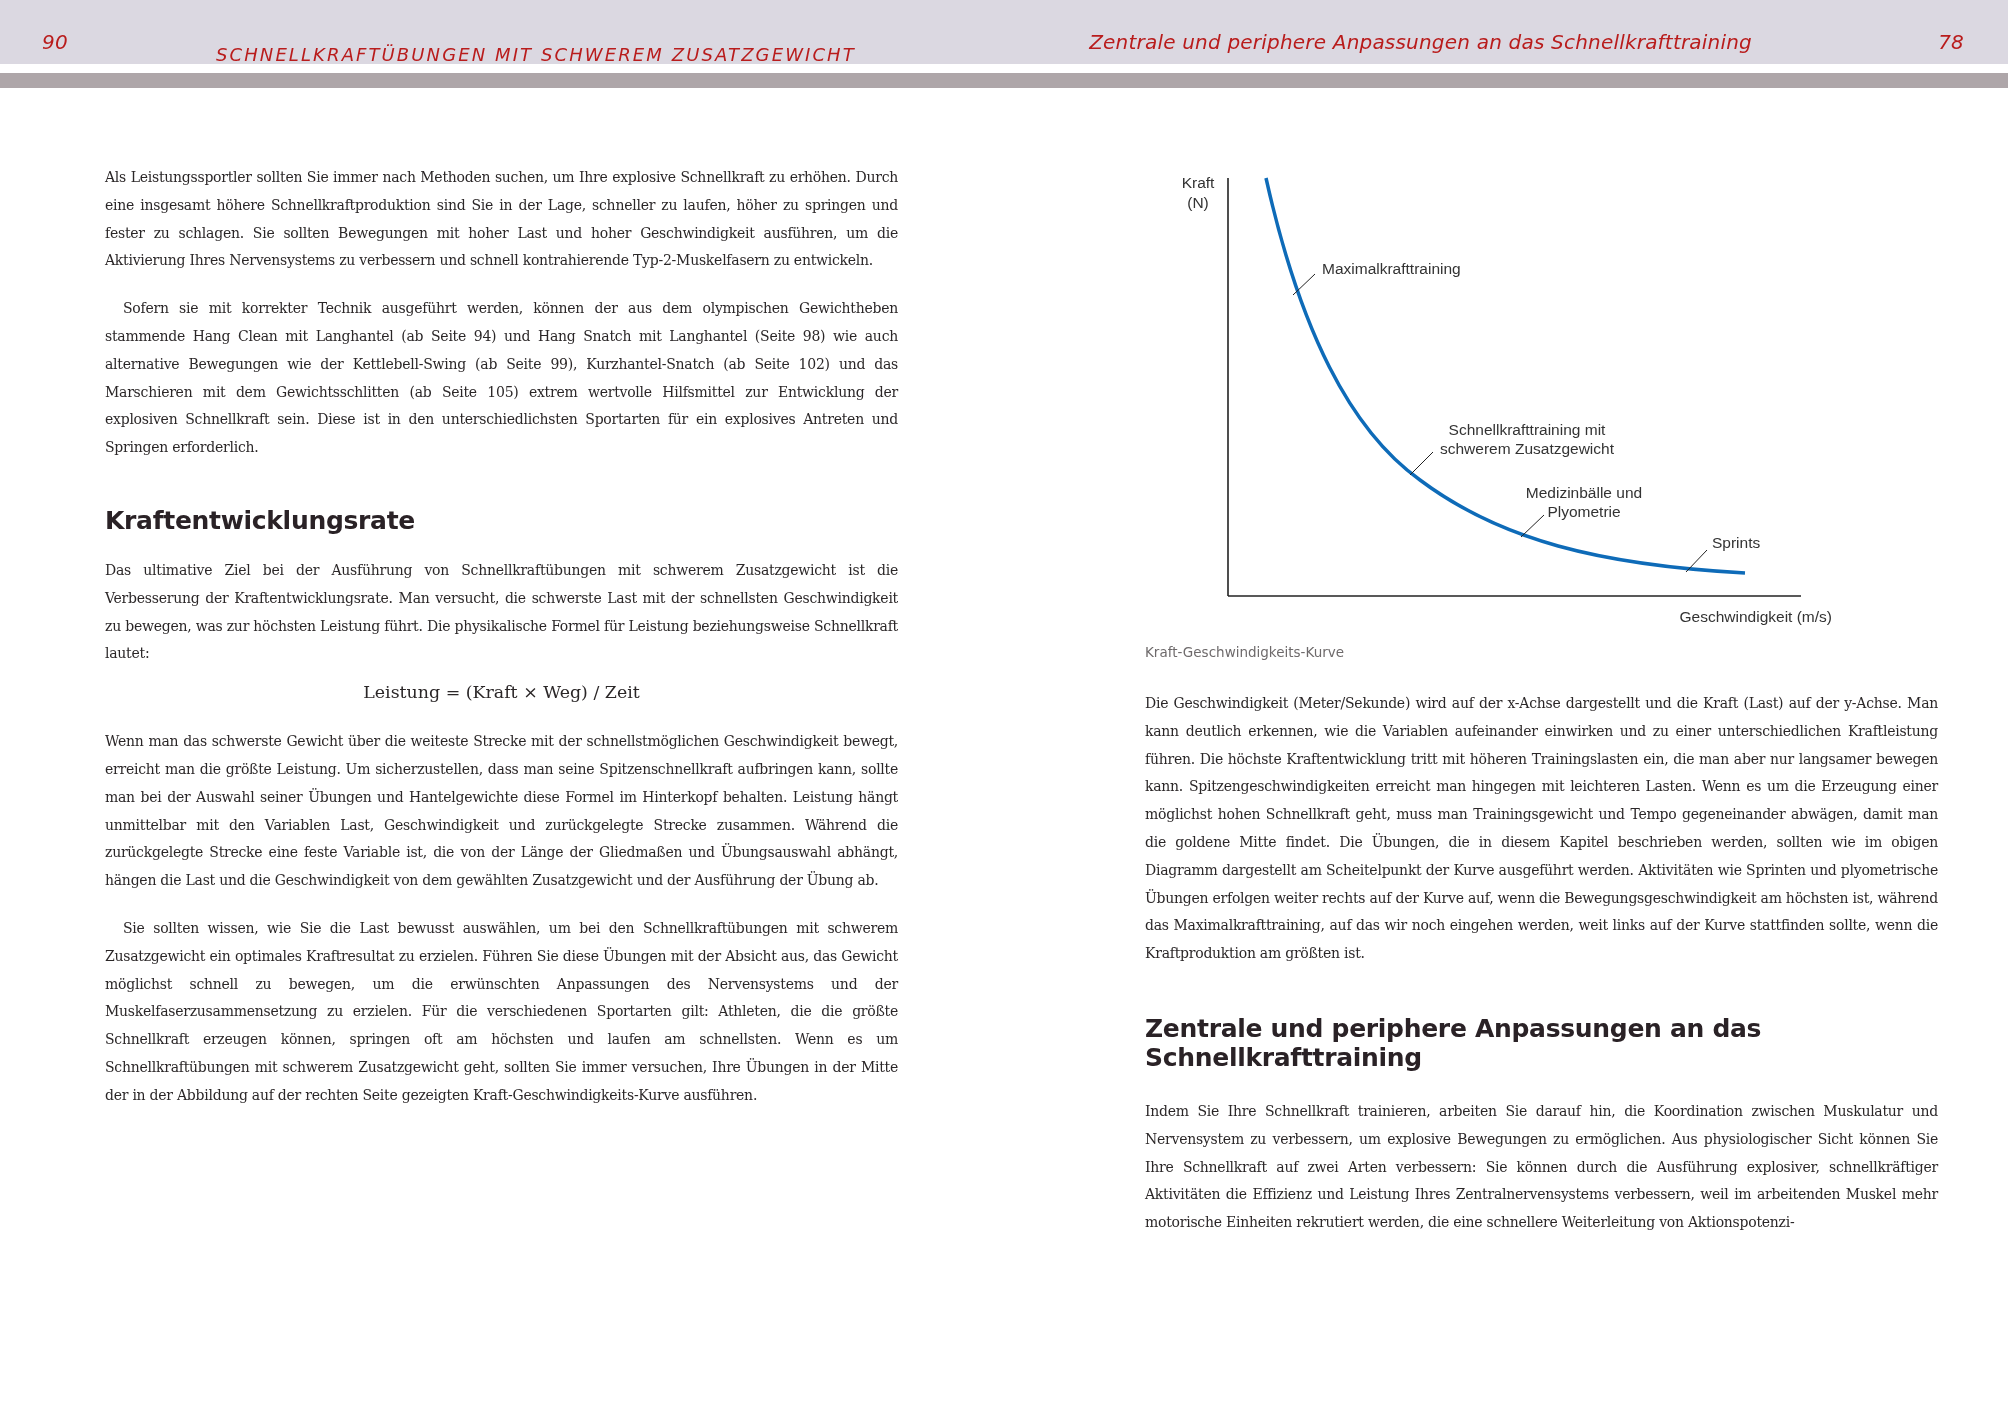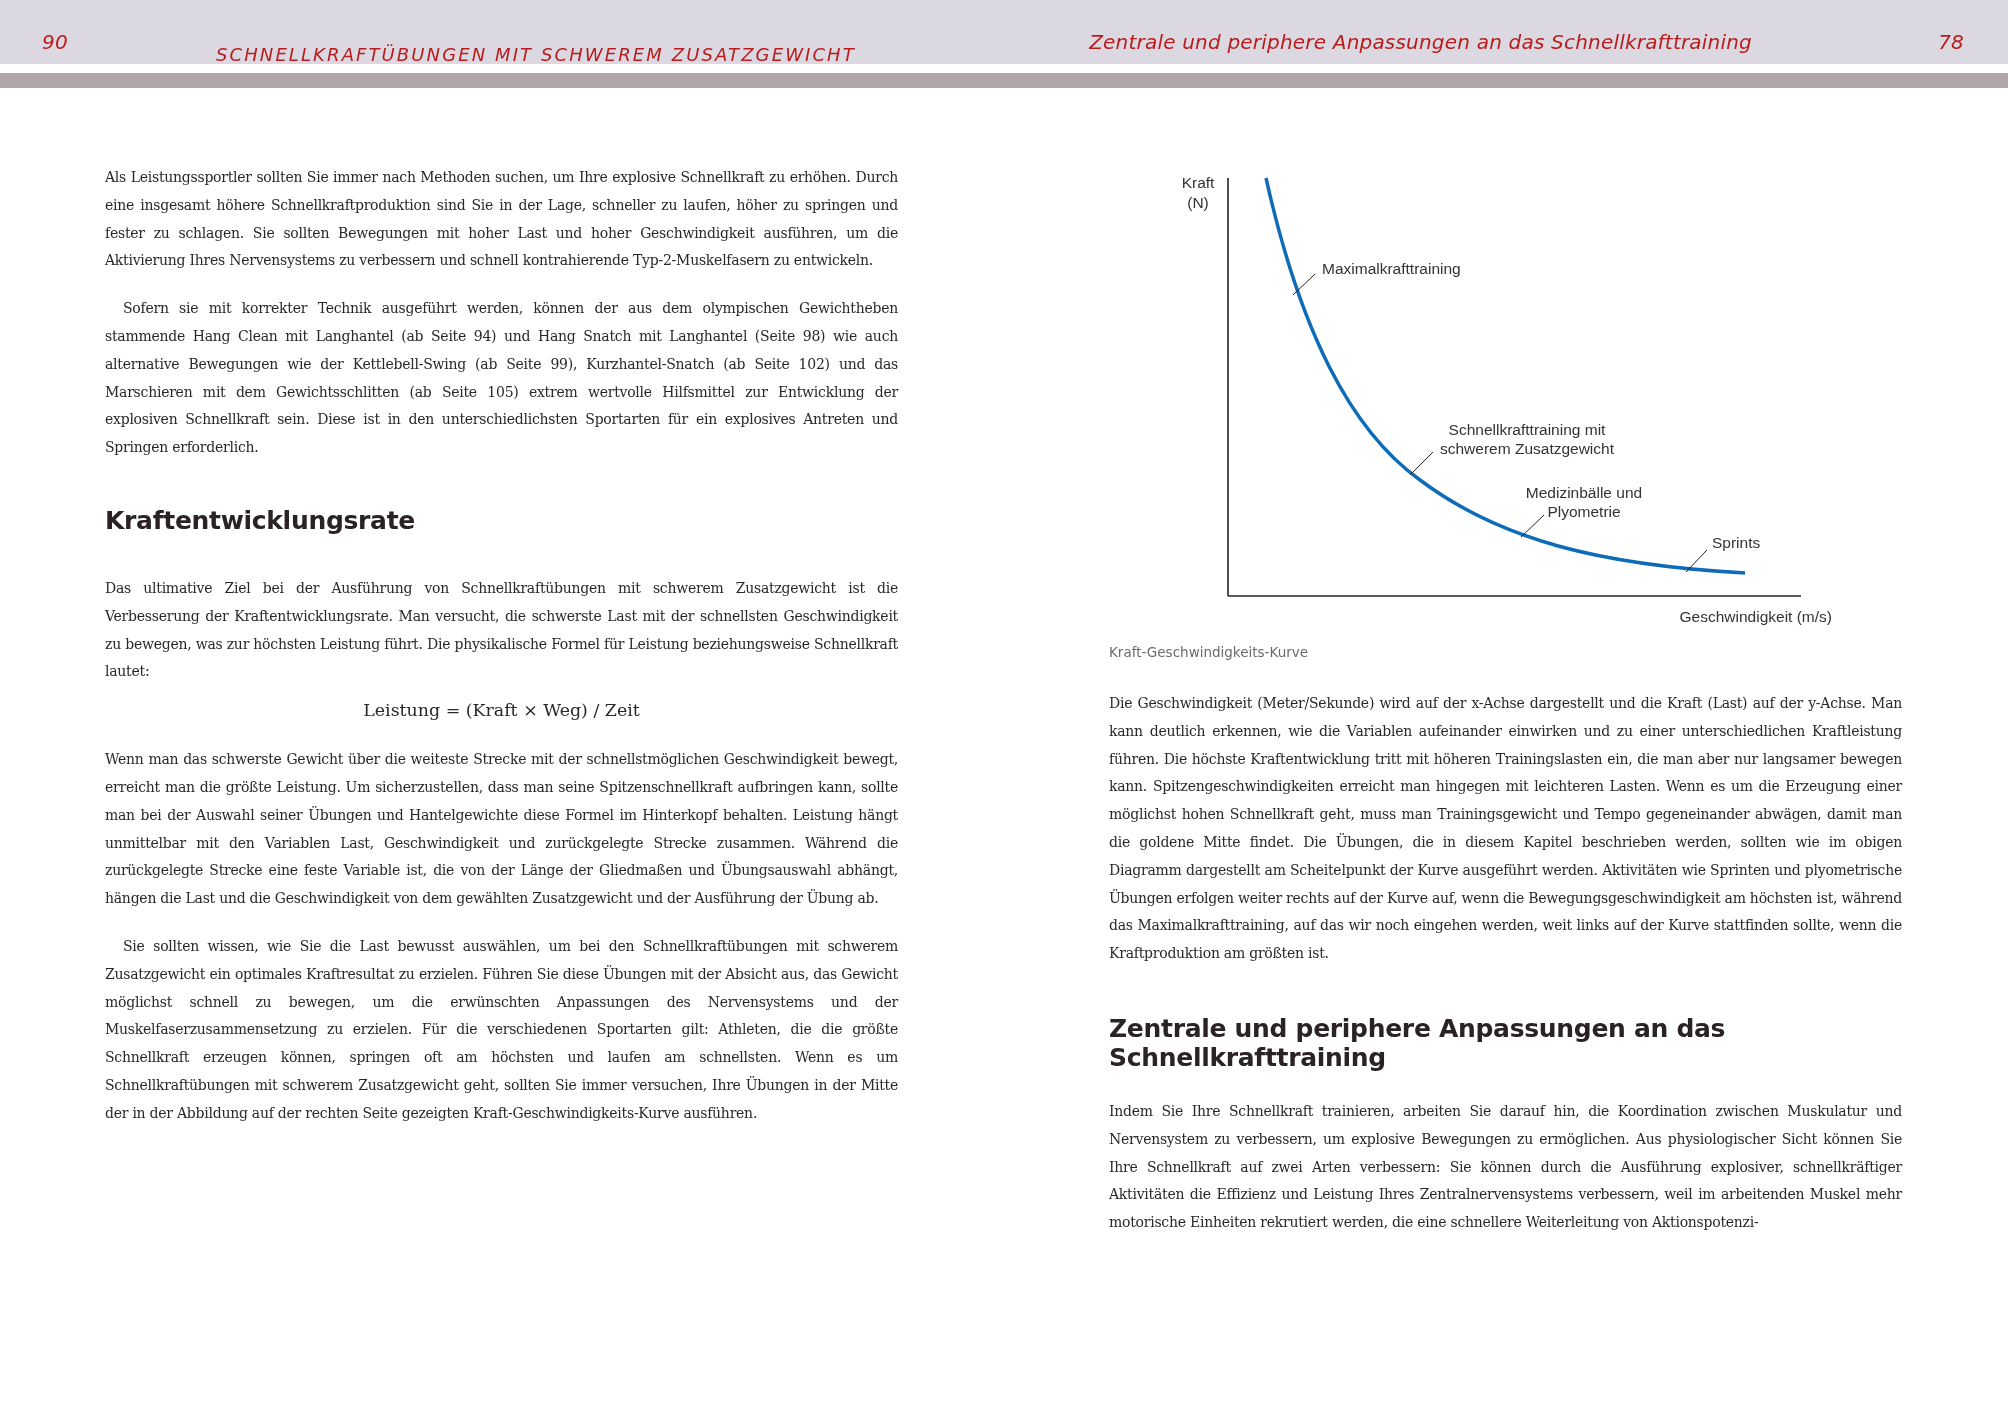--- a/index.html
+++ b/index.html
@@ -28,21 +28,21 @@
 <div class="header-rule"></div>
 <div class="hdr hdr-left-num">90</div>
 <div class="hdr hdr-left-title">SCHNELLKRAFTÜBUNGEN MIT SCHWEREM ZUSATZGEWICHT</div>
 <div class="hdr hdr-right-title">Zentrale und periphere Anpassungen an das Schnellkrafttraining</div>
 <div class="hdr hdr-right-num">78</div>
 
 <div class="page page-left">
   <p class="body" style="margin-top:4px;">Als Leistungssportler sollten Sie immer nach Methoden suchen, um Ihre explosive Schnellkraft zu erhöhen. Durch eine insgesamt höhere Schnellkraftproduktion sind Sie in der Lage, schneller zu laufen, höher zu springen und fester zu schlagen. Sie sollten Bewegungen mit hoher Last und hoher Geschwindigkeit ausführen, um die Aktivierung Ihres Nervensystems zu verbessern und schnell kontrahierende Typ-2-Muskelfasern zu entwickeln.</p>
   <p class="body indent">Sofern sie mit korrekter Technik ausgeführt werden, können der aus dem olympischen Gewichtheben stammende Hang Clean mit Langhantel (ab Seite 94) und Hang Snatch mit Langhantel (Seite 98) wie auch alternative Bewegungen wie der Kettlebell-Swing (ab Seite 99), Kurzhantel-Snatch (ab Seite 102) und das Marschieren mit dem Gewichtsschlitten (ab Seite 105) extrem wertvolle Hilfsmittel zur Entwicklung der explosiven Schnellkraft sein. Diese ist in den unterschiedlichsten Sportarten für ein explosives Antreten und Springen erforderlich.</p>
   <h2 class="sec" style="margin-top:44px;">Kraftentwicklungsrate</h2>
-  <p class="body" style="margin-top:40px;">Das ultimative Ziel bei der Ausführung von Schnellkraftübungen mit schwerem Zusatzgewicht ist die Verbesserung der Kraftentwicklungsrate. Man versucht, die schwerste Last mit der schnellsten Geschwindigkeit zu bewegen, was zur höchsten Leistung führt. Die physikalische Formel für Leistung beziehungsweise Schnellkraft lautet:</p>
+  <p class="body" style="margin-top:22px;">Das ultimative Ziel bei der Ausführung von Schnellkraftübungen mit schwerem Zusatzgewicht ist die Verbesserung der Kraftentwicklungsrate. Man versucht, die schwerste Last mit der schnellsten Geschwindigkeit zu bewegen, was zur höchsten Leistung führt. Die physikalische Formel für Leistung beziehungsweise Schnellkraft lautet:</p>
   <div class="formula" style="margin-top:14px; margin-bottom:26px;">Leistung = (Kraft × Weg) / Zeit</div>
   <p class="body">Wenn man das schwerste Gewicht über die weiteste Strecke mit der schnellstmöglichen Geschwindigkeit bewegt, erreicht man die größte Leistung. Um sicherzustellen, dass man seine Spitzenschnellkraft aufbringen kann, sollte man bei der Auswahl seiner Übungen und Hantelgewichte diese Formel im Hinterkopf behalten. Leistung hängt unmittelbar mit den Variablen Last, Geschwindigkeit und zurückgelegte Strecke zusammen. Während die zurückgelegte Strecke eine feste Variable ist, die von der Länge der Gliedmaßen und Übungsauswahl abhängt, hängen die Last und die Geschwindigkeit von dem gewählten Zusatzgewicht und der Ausführung der Übung ab.</p>
   <p class="body indent">Sie sollten wissen, wie Sie die Last bewusst auswählen, um bei den Schnellkraftübungen mit schwerem Zusatzgewicht ein optimales Kraftresultat zu erzielen. Führen Sie diese Übungen mit der Absicht aus, das Gewicht möglichst schnell zu bewegen, um die erwünschten Anpassungen des Nervensystems und der Muskelfaserzusammensetzung zu erzielen. Für die verschiedenen Sportarten gilt: Athleten, die die größte Schnellkraft erzeugen können, springen oft am höchsten und laufen am schnellsten. Wenn es um Schnellkraftübungen mit schwerem Zusatzgewicht geht, sollten Sie immer versuchen, Ihre Übungen in der Mitte der in der Abbildung auf der rechten Seite gezeigten Kraft-Geschwindigkeits-Kurve ausführen.</p>
 </div>
 
 <svg style="position:absolute; left:1100px; top:160px;" width="800" height="470" viewBox="1100 160 800 470">
   <text class="chart-label" x="1198" y="188" text-anchor="middle">Kraft</text>
   <text class="chart-label" x="1198" y="208" text-anchor="middle">(N)</text>
   <line x1="1228" y1="178" x2="1228" y2="596" stroke="#222" stroke-width="1.6"></line>
   <line x1="1228" y1="596" x2="1801" y2="596" stroke="#222" stroke-width="1.6"></line>
@@ -58,18 +58,18 @@
   <line x1="1521" y1="537" x2="1544" y2="515" stroke="#222" stroke-width="1"></line>
   <text class="chart-label" x="1584" y="498" text-anchor="middle">Medizinbälle und</text>
   <text class="chart-label" x="1584" y="517" text-anchor="middle">Plyometrie</text>
 
   <line x1="1686" y1="572" x2="1707" y2="550" stroke="#222" stroke-width="1"></line>
   <text class="chart-label" x="1712" y="548">Sprints</text>
 
   <text class="chart-label" x="1832" y="622" text-anchor="end">Geschwindigkeit (m/s)</text>
 </svg>
 
-<div class="page page-right" style="top:644px;">
+<div class="page page-right" style="top:644px;margin-left:36px;">
   <div class="caption">Kraft-Geschwindigkeits-Kurve</div>
   <p class="body" style="margin-top:30px;">Die Geschwindigkeit (Meter/Sekunde) wird auf der x-Achse dargestellt und die Kraft (Last) auf der y-Achse. Man kann deutlich erkennen, wie die Variablen aufeinander einwirken und zu einer unterschiedlichen Kraftleistung führen. Die höchste Kraftentwicklung tritt mit höheren Trainingslasten ein, die man aber nur langsamer bewegen kann. Spitzengeschwindigkeiten erreicht man hingegen mit leichteren Lasten. Wenn es um die Erzeugung einer möglichst hohen Schnellkraft geht, muss man Trainingsgewicht und Tempo gegeneinander abwägen, damit man die goldene Mitte findet. Die Übungen, die in diesem Kapitel beschrieben werden, sollten wie im obigen Diagramm dargestellt am Scheitelpunkt der Kurve ausgeführt werden. Aktivitäten wie Sprinten und plyometrische Übungen erfolgen weiter rechts auf der Kurve auf, wenn die Bewegungsgeschwindigkeit am höchsten ist, während das Maximalkrafttraining, auf das wir noch eingehen werden, weit links auf der Kurve stattfinden sollte, wenn die Kraftproduktion am größten ist.</p>
   <h2 class="sec" style="margin-top:46px;">Zentrale und periphere Anpassungen an das Schnellkrafttraining</h2>
   <p class="body" style="margin-top:26px;">Indem Sie Ihre Schnellkraft trainieren, arbeiten Sie darauf hin, die Koordination zwischen Muskulatur und Nervensystem zu verbessern, um explosive Bewegungen zu ermöglichen. Aus physiologischer Sicht können Sie Ihre Schnellkraft auf zwei Arten verbessern: Sie können durch die Ausführung explosiver, schnellkräftiger Aktivitäten die Effizienz und Leistung Ihres Zentralnervensystems verbessern, weil im arbeitenden Muskel mehr motorische Einheiten rekrutiert werden, die eine schnellere Weiterleitung von Aktionspotenzi-</p>
 </div>
 
 </body></html>

